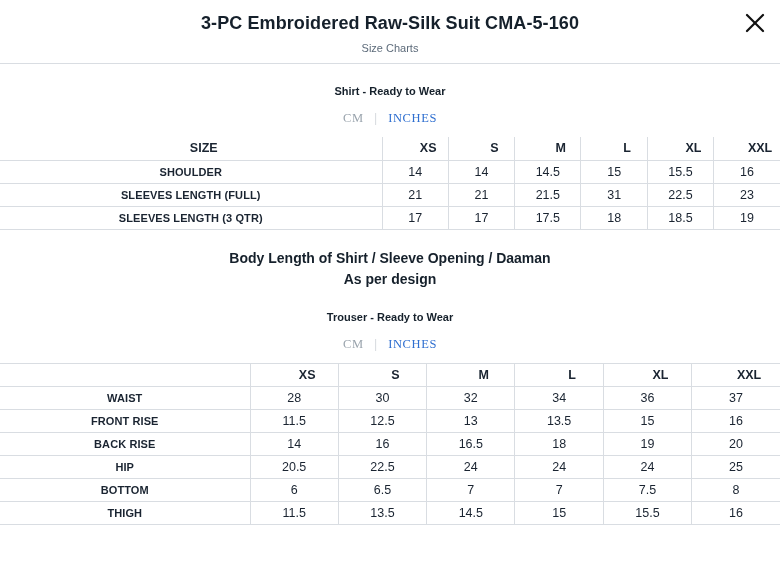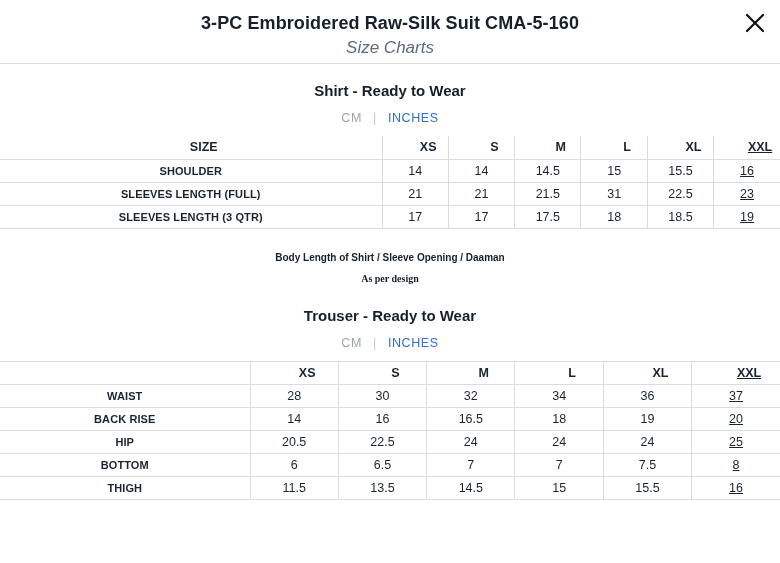--- a/index.html
+++ b/index.html
@@ -29,57 +29,57 @@
     padding-top: 4px;
   }
   .header-title {
     font-size: 18px;
     font-weight: bold;
     letter-spacing: 0.1px;
     color: #15202b;
     line-height: 22px;
   }
   .header-sub {
-    font-size: 17px;
+    font-size: 11px;
     color: #5d6b7a;
     margin-top: 7px;
     line-height: 14px;
-    font-style: italic;
   }
   .close-btn {
     position: absolute;
     top: 8px;
     right: 10px;
     width: 30px;
     height: 30px;
     display: flex;
     align-items: center;
     justify-content: center;
     cursor: pointer;
     background: transparent;
     border: none;
     padding: 0;
   }
   .close-btn svg { display: block; }
 
   
   .section-title {
     text-align: center;
-    font-size: 15px;
+    font-size: 11px;
     font-weight: bold;
     color: #15202b;
     margin-top: 19px;
     line-height: 16px;
   }
   .unit-toggle {
     text-align: center;
     margin-top: 12px;
     margin-bottom: 11px;
     font-size: 12.5px;
     letter-spacing: 0.6px;
+    font-family: Liberation Serif, serif;
   }
   .unit-toggle .unit {
     cursor: pointer;
   }
   .unit-inactive { color: #9aa4ad; }
   .unit-sep { color: #c3c9cf; margin: 0 7px; }
   .unit-active { color: #2f6fd0; }
 
   
   table {
@@ -94,46 +94,45 @@
     height: 23px;
     padding: 0 2px;
     color: #1a2431;
     font-weight: normal;
   }
   table tr td:first-child, table tr th:first-child {
     border-left: none;
   }
   table tr td:last-child, table tr th:last-child {
     border-right: none;
-    text-decoration: underline;
   }
   .tbl-shirt tr:first-child td { border-top: none; }
   .rowhead {
     font-weight: bold;
     font-size: 11px;
     letter-spacing: 0.1px;
   }
   .colhead {
     font-weight: bold;
     font-size: 12.5px;
     padding-left: 28px;
   }
   .tbl-shirt col.c0 { width: 382px; }
   .tbl-trouser col.c0 { width: 250px; }
 
   
   .note {
     text-align: center;
     margin-top: 18px;
-    font-size: 10px;
+    font-size: 14px;
     font-weight: bold;
     color: #15202b;
     line-height: 21px;
   }
-  .note .line2 { display: block; font-family: Liberation Serif, serif; }
+  .note .line2 { display: block; }
 </style>
 </head>
 <body>
 
 <div class="modal">
 
   <div class="header">
     <div class="header-title">3-PC Embroidered Raw-Silk Suit CMA-5-160</div>
     <div class="header-sub">Size Charts</div>
     <button class="close-btn" aria-label="Close">
@@ -238,20 +237,29 @@
       <tr>
         <td class="rowhead">WAIST</td>
         <td>28</td>
         <td>30</td>
         <td>32</td>
         <td>34</td>
         <td>36</td>
         <td>37</td>
       </tr>
       <tr>
+        <td class="rowhead">FRONT RISE</td>
+        <td>11.5</td>
+        <td>12.5</td>
+        <td>13</td>
+        <td>13.5</td>
+        <td>15</td>
+        <td>16</td>
+      </tr>
+      <tr>
         <td class="rowhead">BACK RISE</td>
         <td>14</td>
         <td>16</td>
         <td>16.5</td>
         <td>18</td>
         <td>19</td>
         <td>20</td>
       </tr>
       <tr>
         <td class="rowhead">HIP</td>

